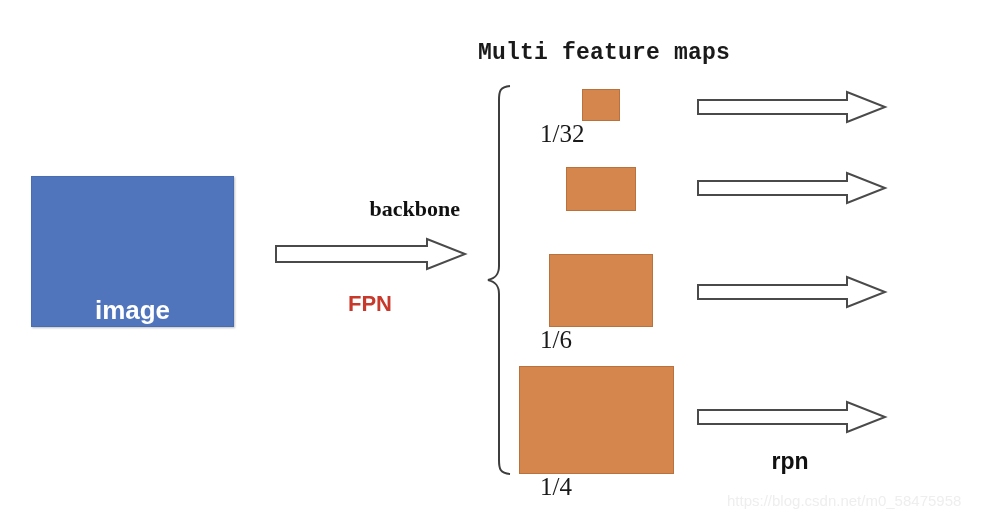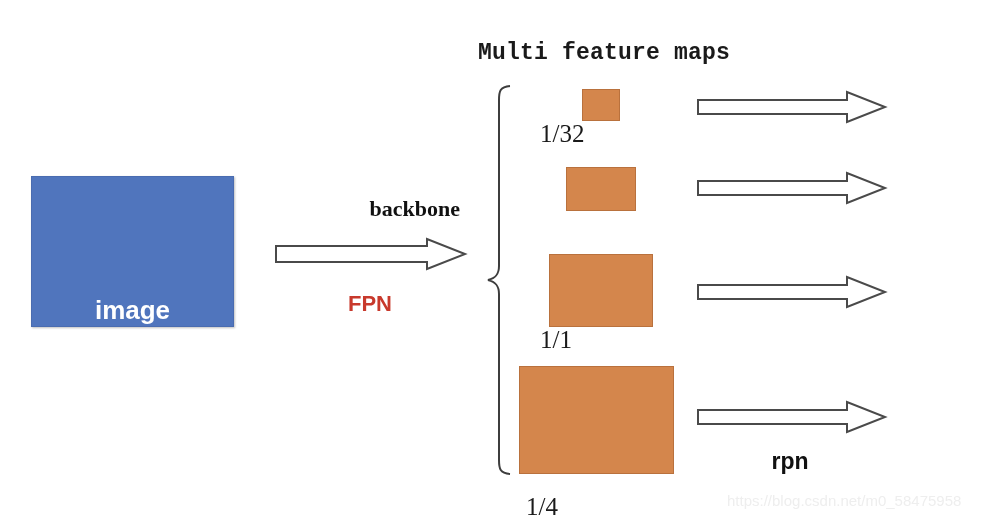--- a/index.html
+++ b/index.html
@@ -114,21 +114,21 @@
   #fm-32 { left: 582px; top: 89px;  width: 36px;  height: 30px; }
   #fm-32-label { left: 540px; top: 120px; width: 120px; }
 
   #fm-16 { left: 566px; top: 167px; width: 68px;  height: 42px; }
   #fm-16-label { left: 540px; top: 210px; width: 120px; }
 
   #fm-8  { left: 549px; top: 254px; width: 102px; height: 71px; }
   #fm-8-label  { left: 540px; top: 326px; width: 120px; }
 
   #fm-4  { left: 519px; top: 366px; width: 153px; height: 106px; }
-  #fm-4-label  { left: 526px; top: 473px; width: 120px; margin-top: 20px; }
+  #fm-4-label  { left: 540px; top: 473px; width: 120px; }
 
   
   #rpn-label {
     left: 715px;
     top: 448px;
     width: 150px;
     text-align: center;
     font-family: Liberation Sans, sans-serif;
     font-size: 23px;
     font-weight: bold;
@@ -168,21 +168,21 @@
   <svg class="abs" id="feature-brace" viewBox="0 0 26 392" preserveAspectRatio="none">
     <path d="M24,2 C14,3 13,7 13,16 L13,182 C13,190 10,194 2,196 C10,198 13,202 13,210 L13,376 C13,385 14,389 24,390"></path>
   </svg>
 
   <div class="abs feature-map" id="fm-32"></div>
   <div class="abs fm-label" id="fm-32-label">1/32</div>
 
   <div class="abs feature-map" id="fm-16"></div>
 
   <div class="abs feature-map" id="fm-8"></div>
-  <div class="abs fm-label" id="fm-8-label">1/1</div>
+  <div class="abs fm-label" id="fm-8-label">1/6</div>
 
   <div class="abs feature-map" id="fm-4"></div>
   <div class="abs fm-label" id="fm-4-label">1/4</div>
 
   <svg class="abs block-arrow" id="rpn-arrow-1" style="left:697px; top:91px;" width="190" height="32" viewBox="0 0 190 32">
     <polygon points="1,9 150,9 150,1 188,16 150,31 150,23 1,23"></polygon>
   </svg>
 
   <svg class="abs block-arrow" id="rpn-arrow-2" style="left:697px; top:172px;" width="190" height="32" viewBox="0 0 190 32">
     <polygon points="1,9 150,9 150,1 188,16 150,31 150,23 1,23"></polygon>

